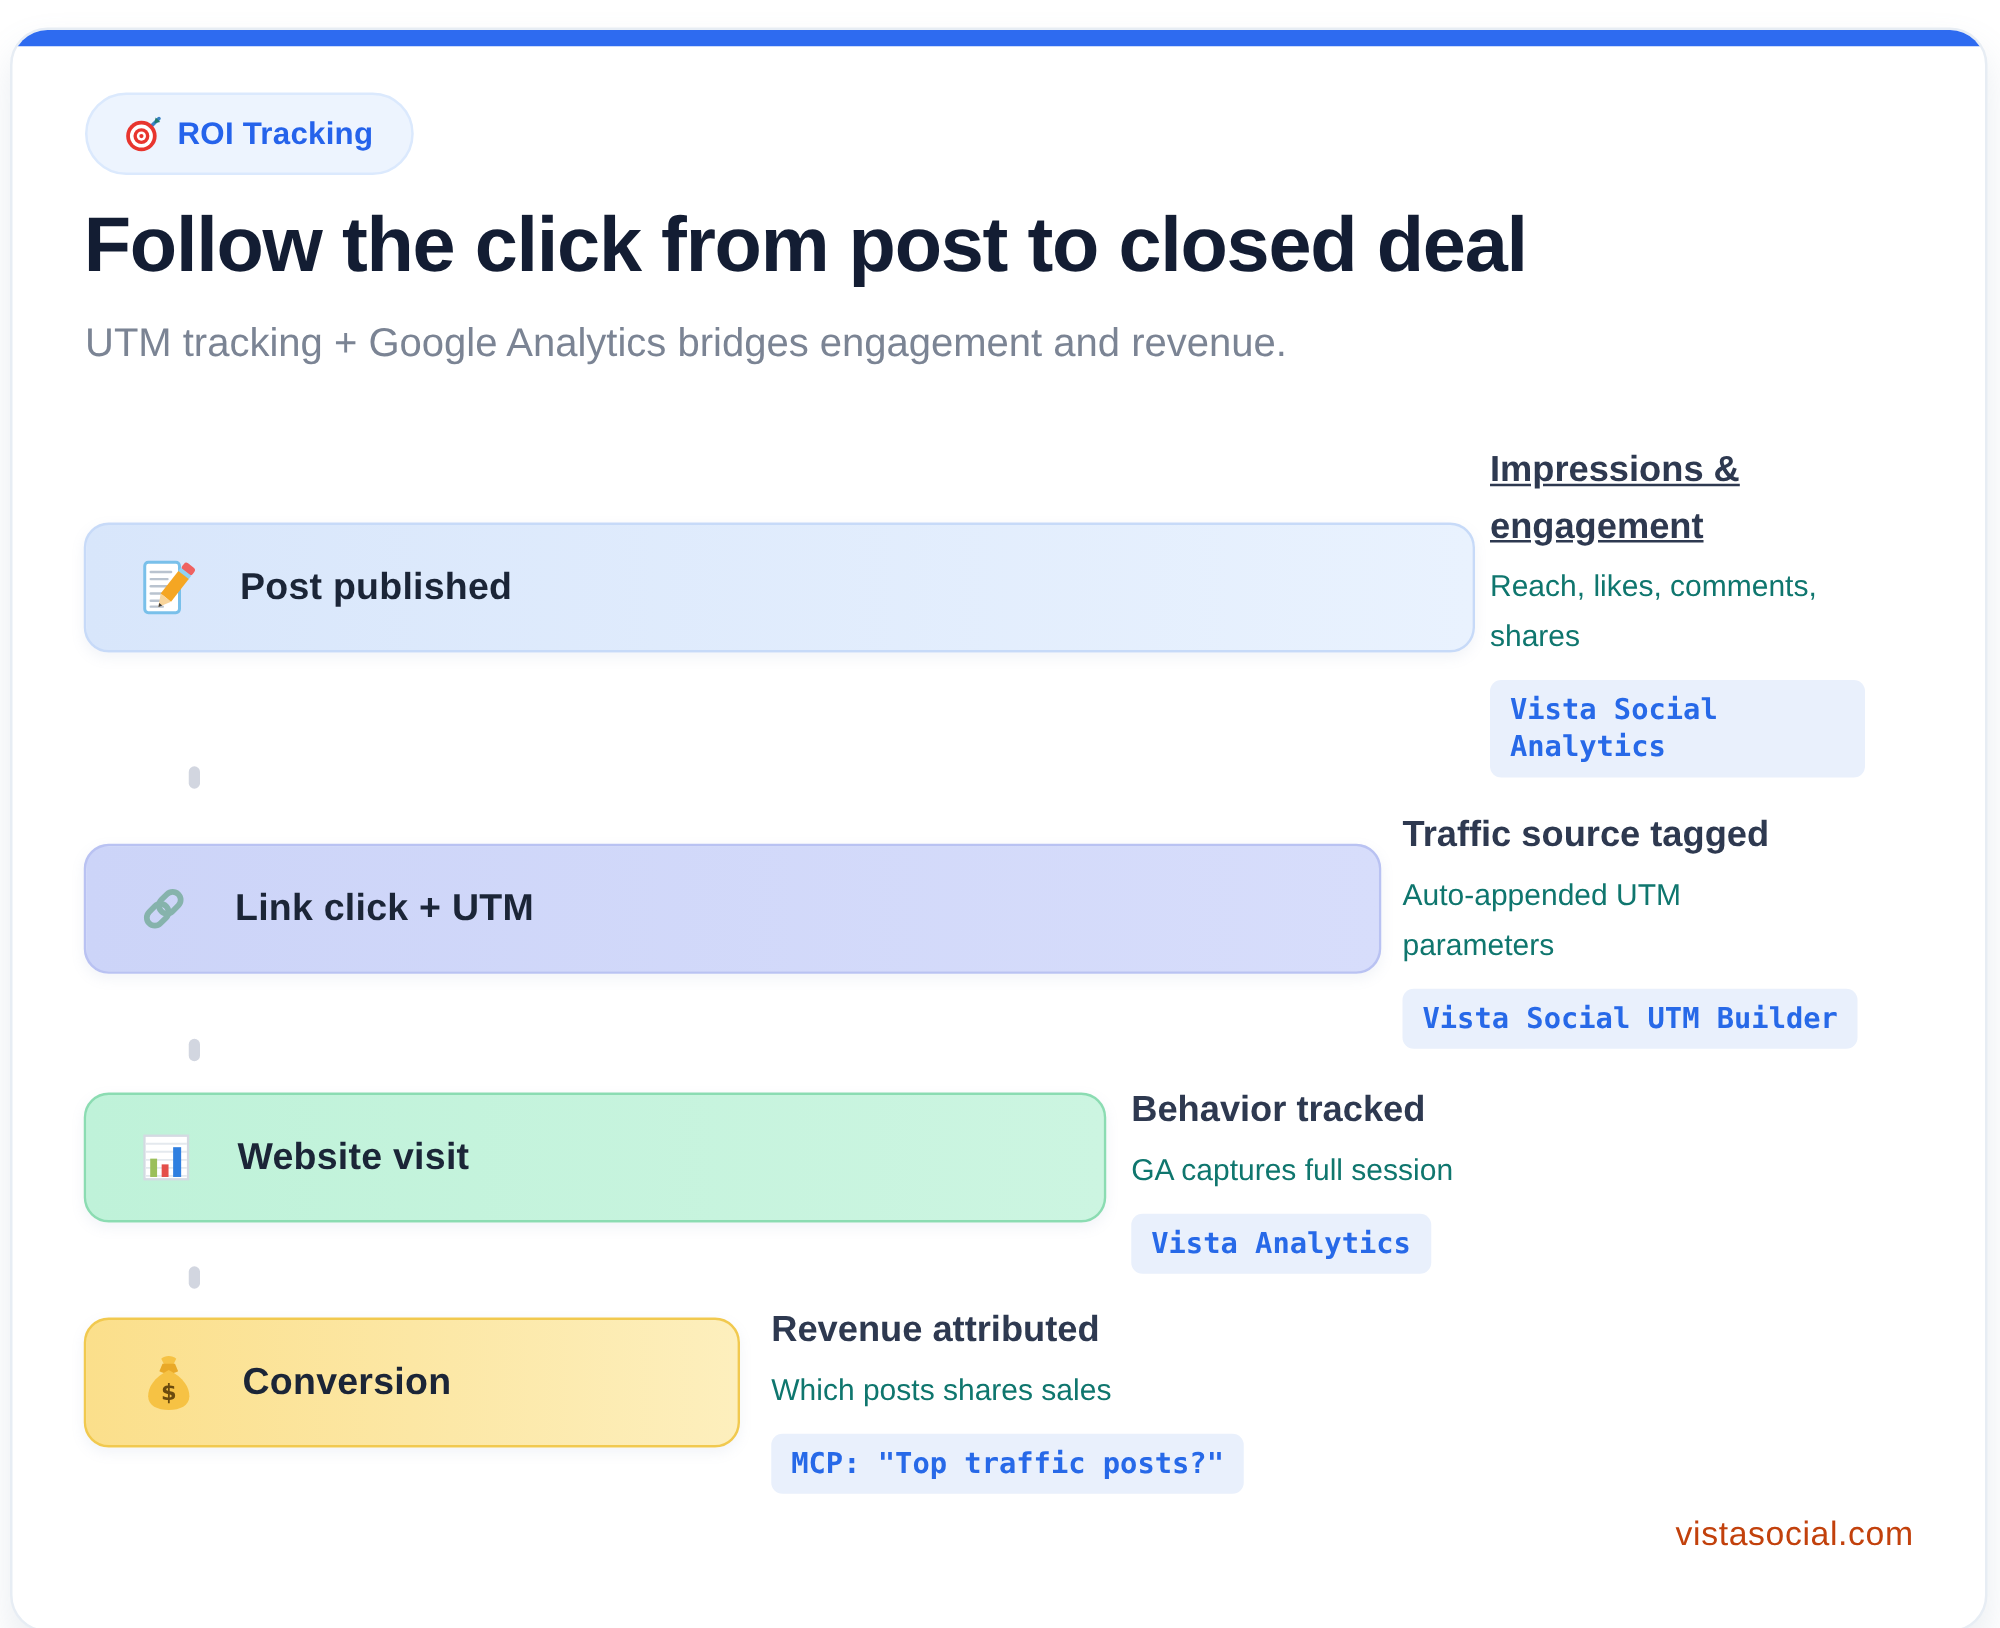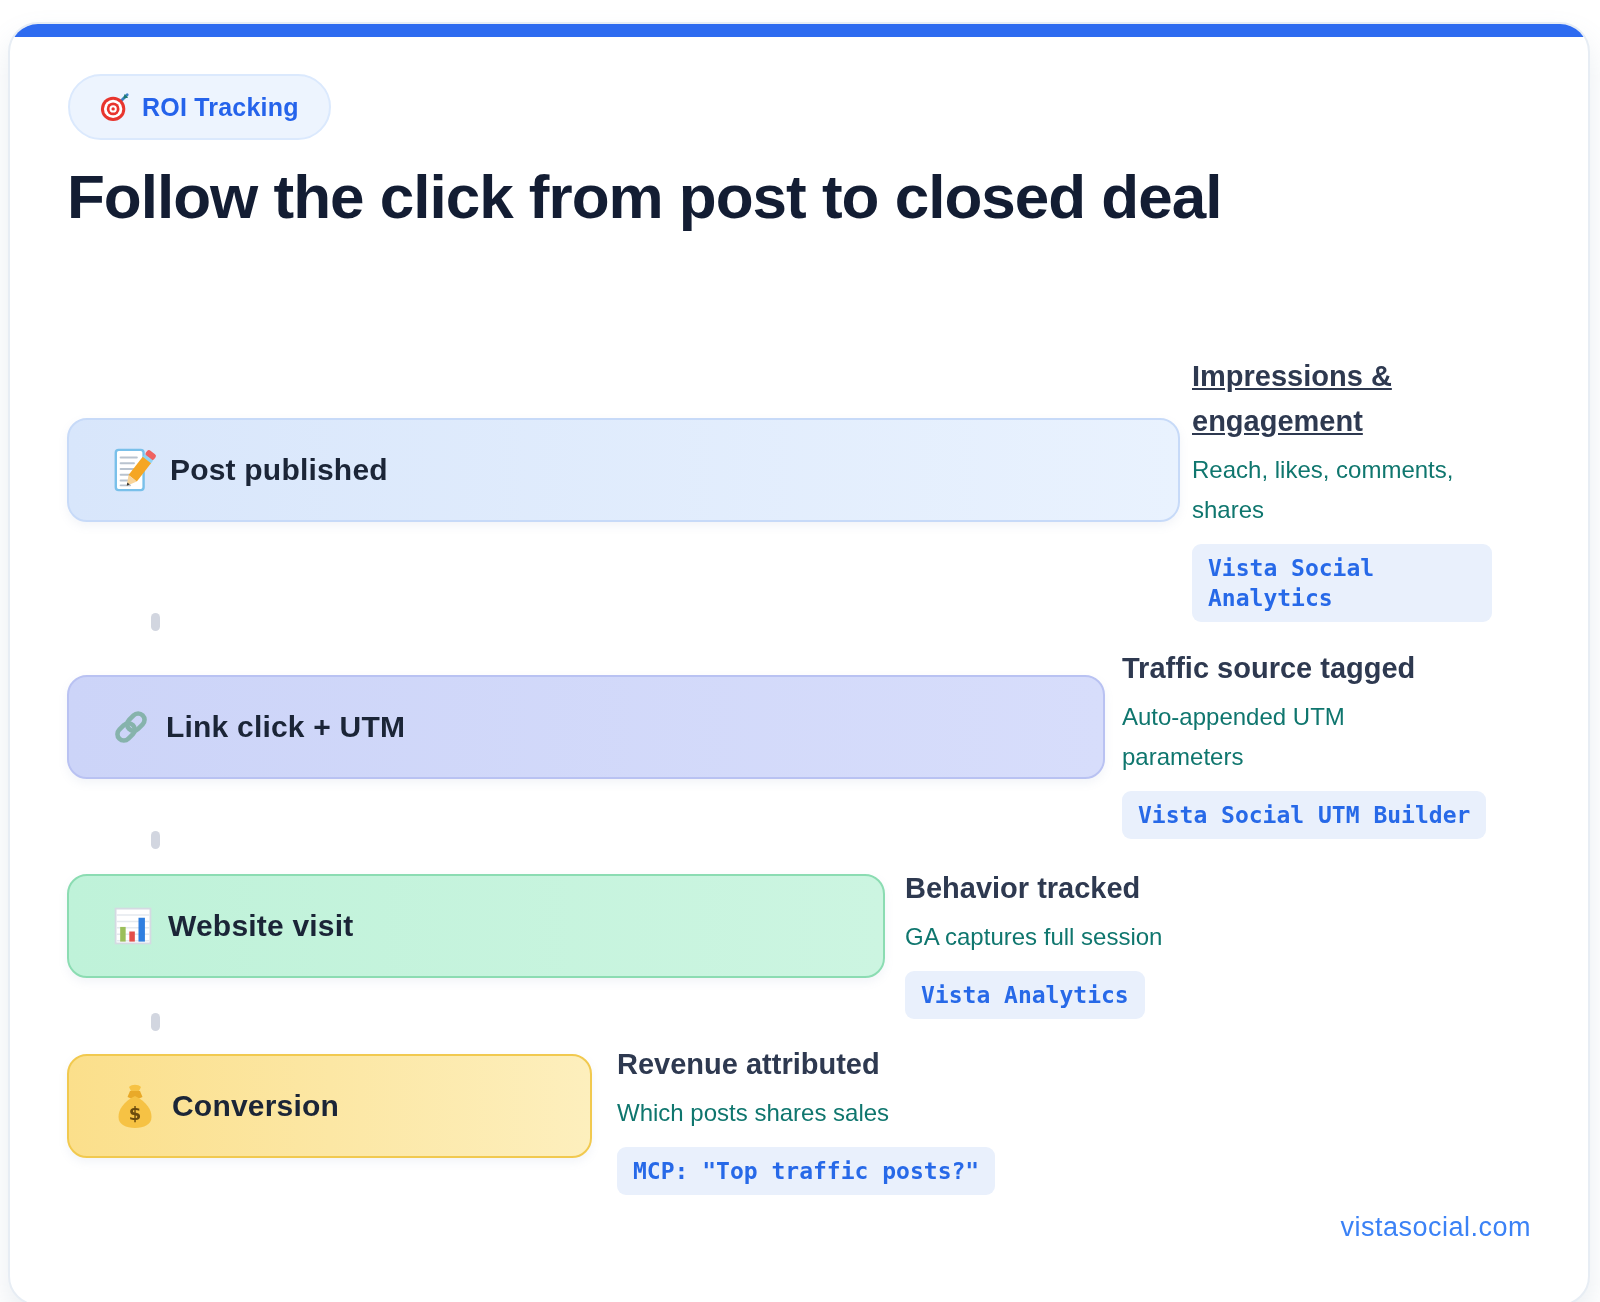--- a/index.html
+++ b/index.html
@@ -30,21 +30,21 @@
     position:absolute; left:57px; top:134px; width:1420px;
     font-size:62px; line-height:78px; font-weight:bold; color:#131d33; letter-spacing:-1px;
   }
   .subtitle {
     position:absolute; left:58px; top:228px; width:1200px;
     font-size:32px; line-height:44px; color:#7b8494;
   }
   
   .bar {
     position:absolute; left:57px; height:104px; border-radius:20px;
-    display:flex; align-items:center; padding-left:42px; gap:13px;
+    display:flex; align-items:center; padding-left:42px; gap:35px;
     box-shadow:0 4px 10px rgba(130,150,190,.10);
   }
   .bar .icon { display:flex; align-items:center; justify-content:center; }
   .bar-label { font-size:30px; font-weight:bold; color:#1b2537; letter-spacing:.2px; }
   .s1 { top:394px; width:1113px; background:linear-gradient(90deg,#d8e6fb,#e9f2fe); border:2px solid #c7daf8; }
   .s2 { top:651px; width:1038px; background:linear-gradient(90deg,#ccd4f8,#d7ddfb); border:2px solid #b9c2f2;padding-left:40px; }
   .s3 { top:850px; width:818px;  background:linear-gradient(90deg,#bff2d9,#ccf5e1); border:2px solid #8bdcb2; }
   .s4 { top:1030px; width:525px; background:linear-gradient(90deg,#fbdf8b,#fdefbd); border:2px solid #f1c94f; }
   
   .dash {
@@ -65,21 +65,21 @@
   .chip {
     display:inline-block; margin-top:14px; padding:9px 16px;
     font-family:"DejaVu Sans Mono","Liberation Mono",monospace;
     font-size:23px; line-height:30px; color:#2769e8; background:#e9f0fc;
     border-radius:9px; white-space:nowrap;font-weight:bold;
   }
   .chip.wrap { white-space:normal; max-width:300px; }
   
   .footer {
     position:absolute; right:57px; top:1188px;
-    font-size:27px; color:#3b82f6; letter-spacing:.5px;
+    font-size:27px; color:#c2410c; letter-spacing:.5px;
   }
 </style>
 </head>
 <body>
 
 <div class="stage">
   <div class="card">
     <div class="top-strip"></div>
 
     <div class="badge">
@@ -91,20 +91,21 @@
           <circle cx="14" cy="18" r="9.8" fill="#ffffff"></circle>
           <circle cx="14" cy="18" r="6.8" fill="#e8352e"></circle>
           <circle cx="14" cy="18" r="3.9" fill="#ffffff"></circle>
           <circle cx="14" cy="18" r="1.8" fill="#e8352e"></circle>
         </svg>
       </span>
       <span class="badge-label">ROI Tracking</span>
     </div>
 
     <h1 class="h1">Follow the click from post to closed deal</h1>
+    <p class="subtitle">UTM tracking + Google Analytics bridges engagement and revenue.</p>
 
     <section>
 
       <div class="bar s1">
         <span class="icon">
           <svg width="46" height="46" viewBox="0 0 48 48">
             <rect x="5" y="3" width="29" height="42" rx="3" fill="#ffffff" stroke="#79c0ea" stroke-width="2.5"></rect>
             <g stroke="#b9c3cf" stroke-width="2" stroke-linecap="round">
               <line x1="10" y1="11" x2="27" y2="11"></line>
               <line x1="10" y1="17" x2="24" y2="17"></line>

